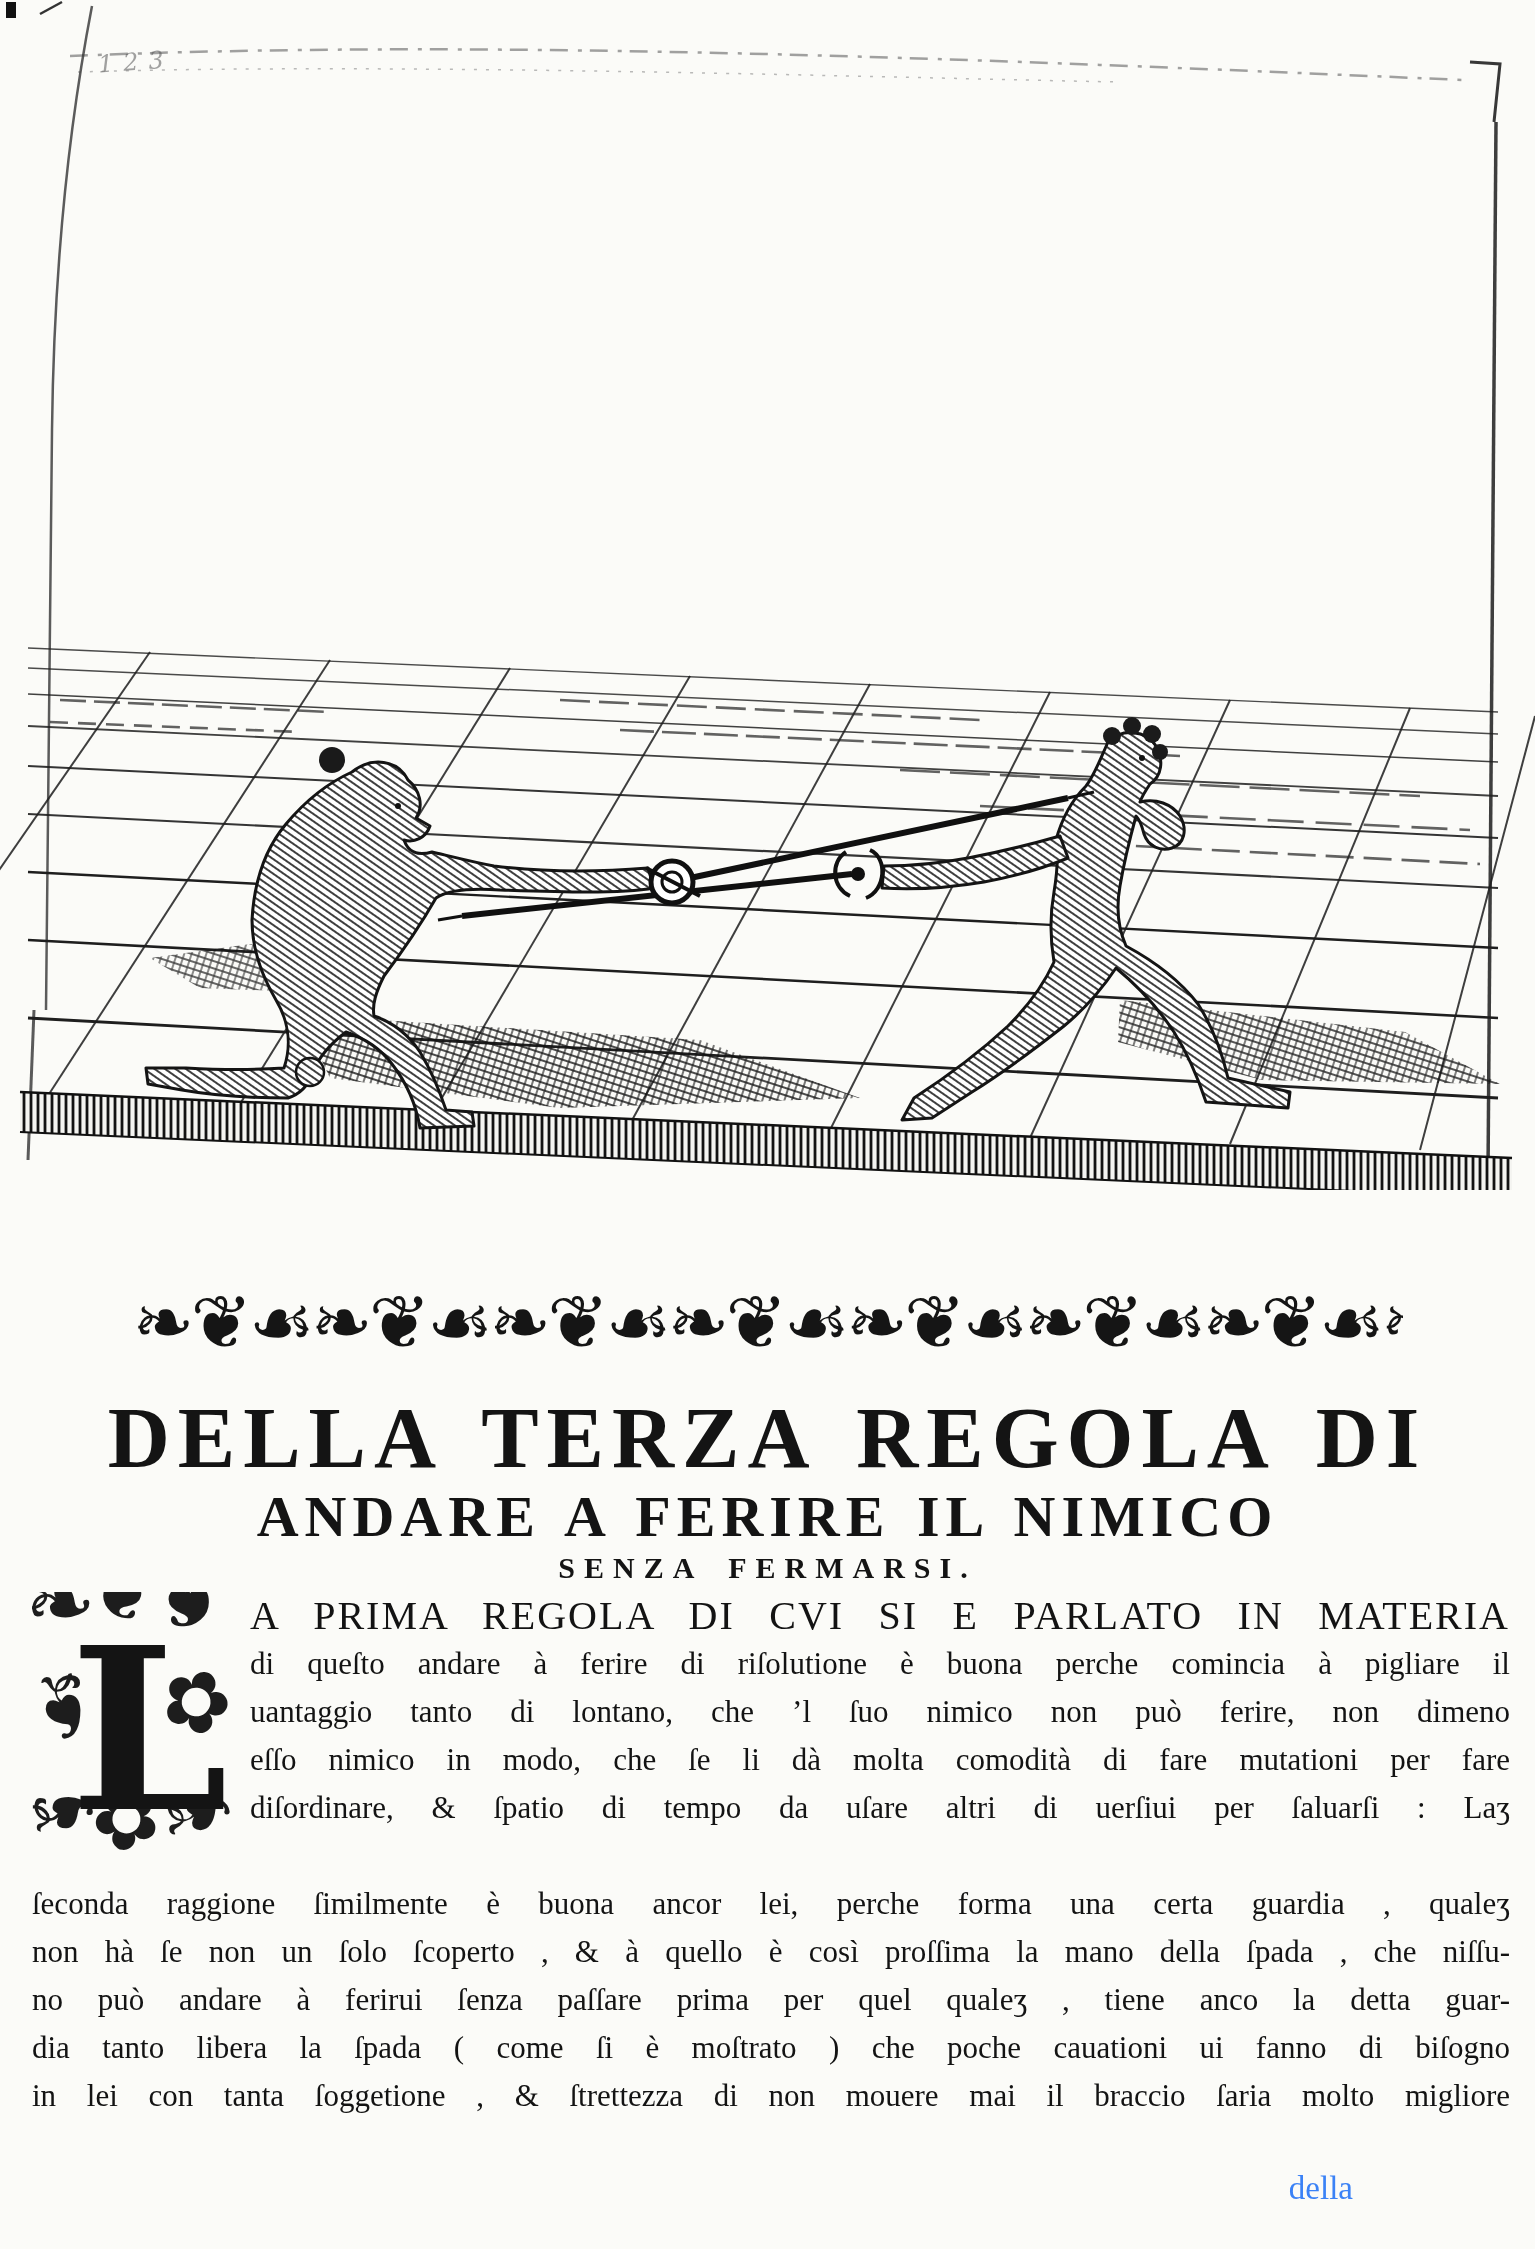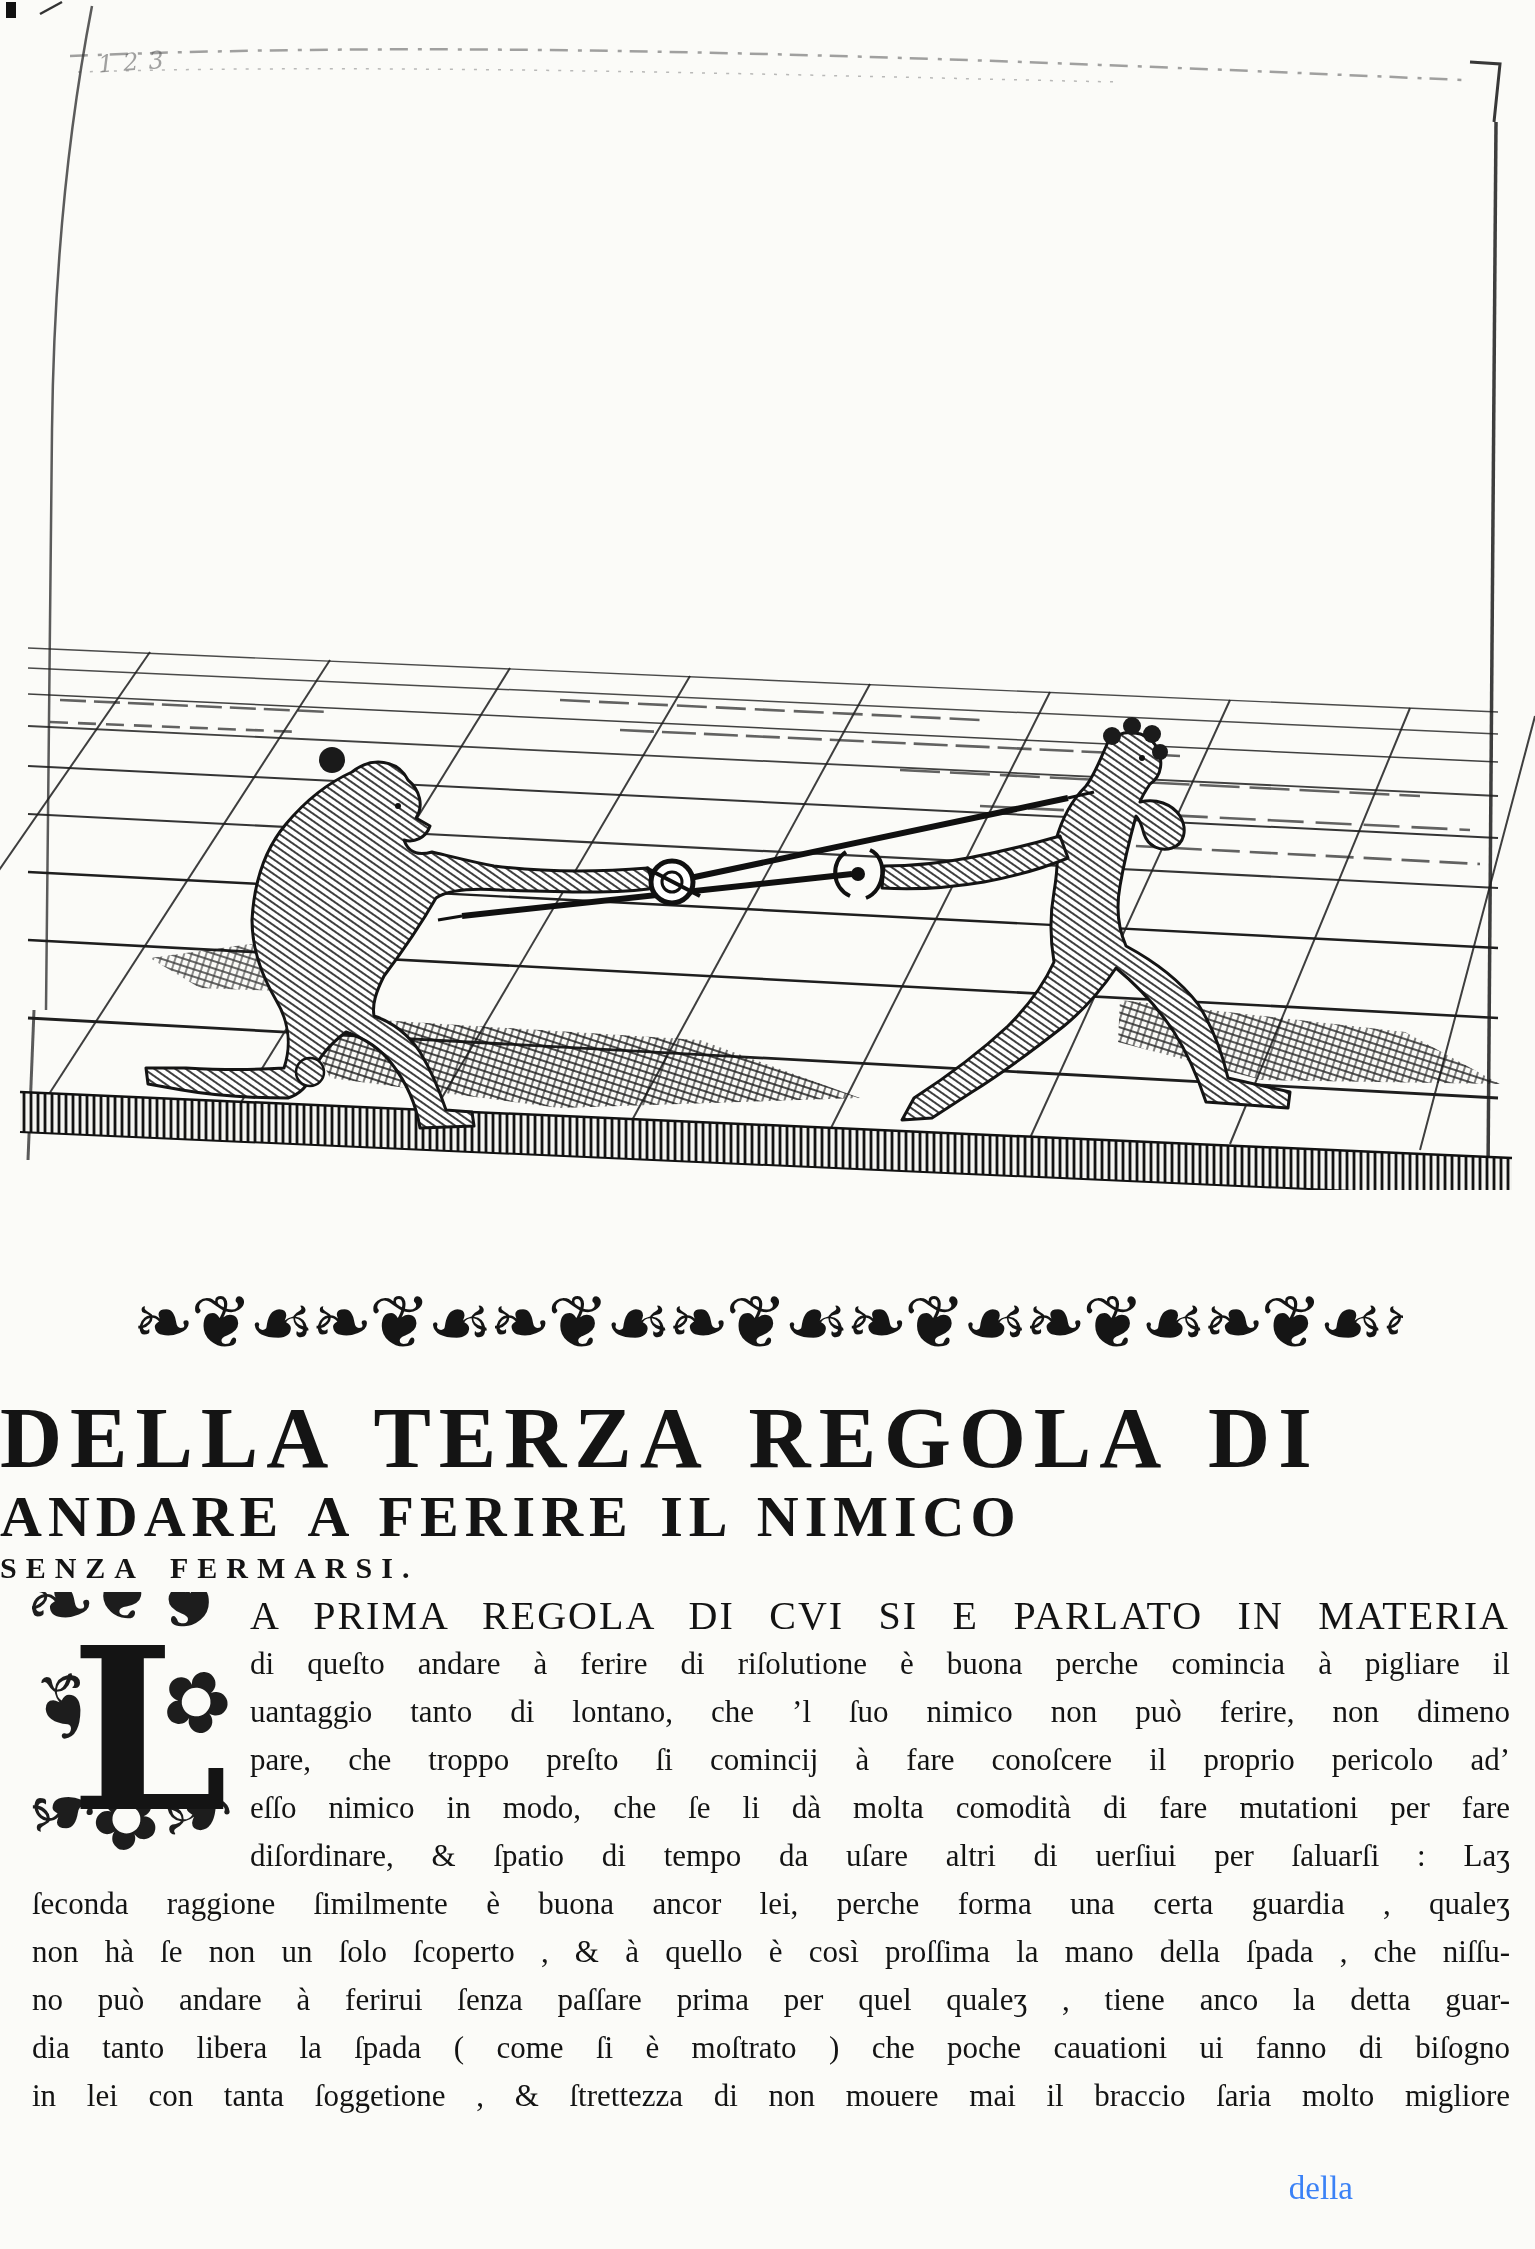--- a/index.html
+++ b/index.html
@@ -15,21 +15,21 @@
 
   
   #band{
     top:1278px;left:50%;transform:translateX(-50%);
     width:1270px;height:92px;overflow:hidden;white-space:nowrap;
     font-size:74px;line-height:88px;letter-spacing:-4px;color:#151515;
     text-align:center;font-family:"DejaVu Serif",serif;
   }
 
   
-  .ttl{width:100%;color:#141414;font-weight:700;}
+  .ttl{width:100%;text-align:center;color:#141414;font-weight:700;}
   #title1{top:1388px;font-size:86px;letter-spacing:8px;word-spacing:14px;}
   #title2{top:1483px;font-size:58px;letter-spacing:6px;word-spacing:6px;}
   #title3{top:1551px;font-size:30px;letter-spacing:9px;word-spacing:10px;}
 
   
   #bodytext{top:1592px;left:32px;width:1478px;font-size:31px;line-height:48px;color:#131313;}
   .bline{width:100%;text-align:justify;text-align-last:justify;white-space:normal;}
   .caps-line{font-size:40px;letter-spacing:2px;word-spacing:6px;}
   .indent-wrap{margin-left:218px;}
   #dropcap{
@@ -204,21 +204,20 @@
     <span class="fl">❧</span>
     <span class="fl">☙</span>
     <span class="fl">❦</span>
     <span class="fl">✿</span>
     <span class="L">L</span>
   </div>
   <div class="indent-wrap">
     <div class="bline caps-line">A PRIMA REGOLA DI CVI SI E PARLATO IN MATERIA</div>
     <div class="bline">di queſto andare à ferire di riſolutione è buona perche comincia à pigliare il</div>
     <div class="bline">uantaggio tanto di lontano, che ’l ſuo nimico non può ferire, non dimeno</div>
-    <div class="bline">pare, che troppo preſto ſi comincij à fare conoſcere il proprio pericolo ad’</div>
     <div class="bline">eſſo nimico in modo, che ſe li dà molta comodità di fare mutationi per fare</div>
     <div class="bline">diſordinare, &amp; ſpatio di tempo da uſare altri di uerſiui per ſaluarſi :   Laʒ</div>
   </div>
   <div style="clear:both;">
     <div class="bline">ſeconda raggione ſimilmente è buona ancor lei, perche forma una certa guardia , qualeʒ</div>
     <div class="bline">non hà ſe non un ſolo ſcoperto , &amp; à quello è così proſſima la mano della ſpada , che niſſu-</div>
     <div class="bline">no può andare à ferirui ſenza paſſare prima per quel qualeʒ , tiene anco la detta guar-</div>
     <div class="bline">dia tanto libera la ſpada ( come ſi è moſtrato ) che poche cauationi ui fanno di biſogno</div>
     <div class="bline">in lei con tanta ſoggetione , &amp; ſtrettezza di non mouere mai il braccio ſaria molto migliore</div>
   </div>

